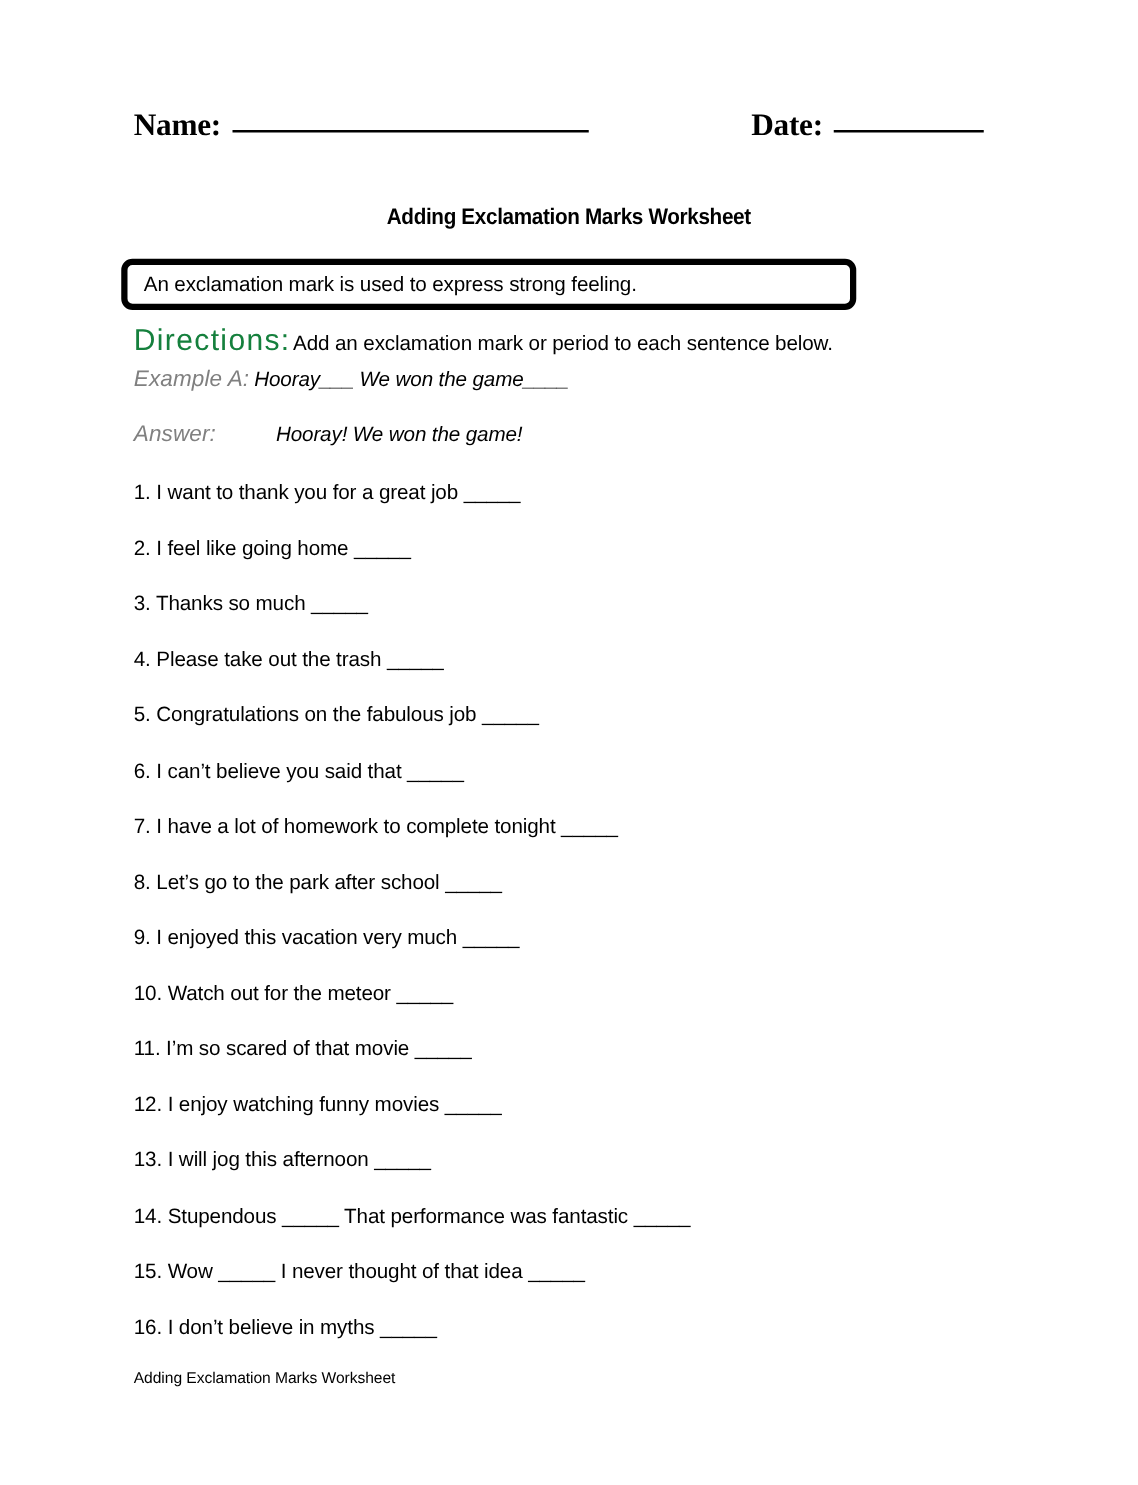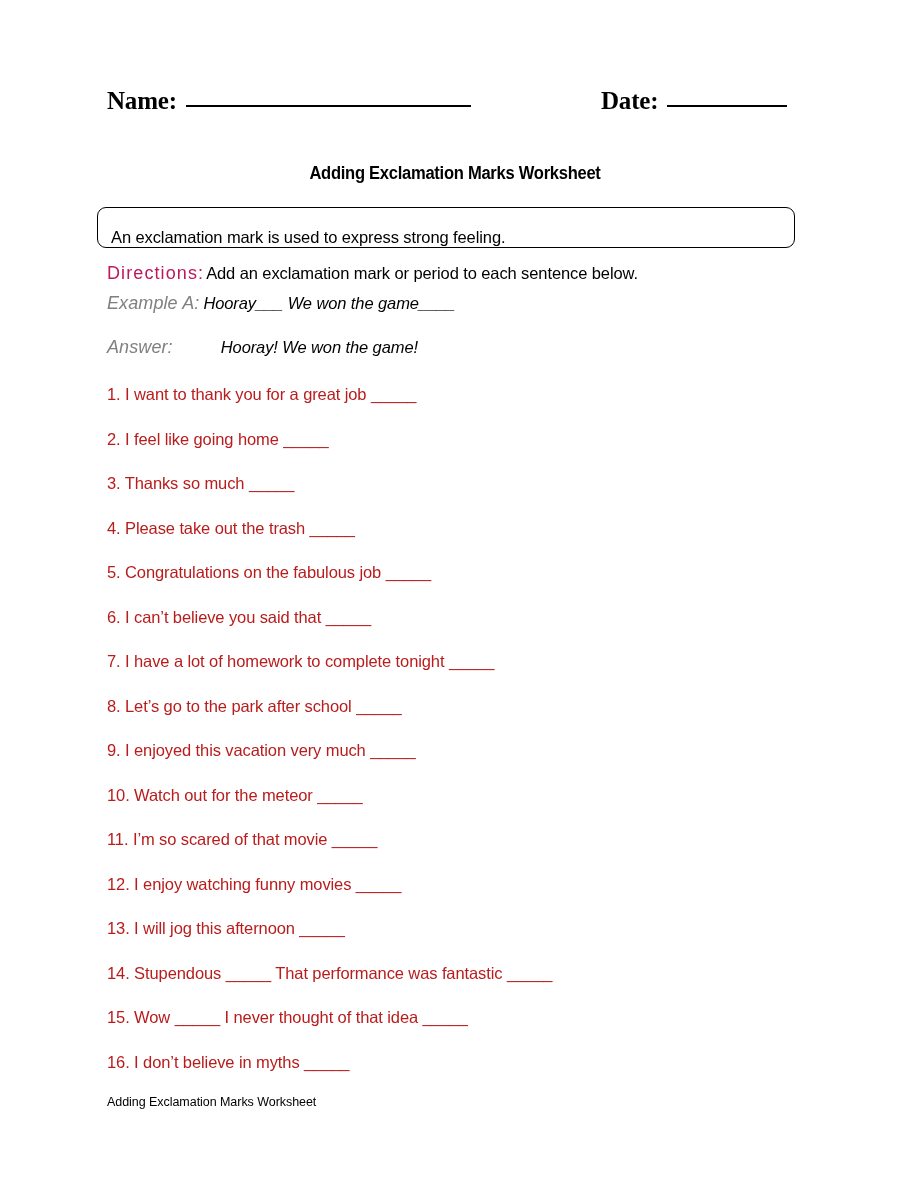--- a/index.html
+++ b/index.html
@@ -77,50 +77,50 @@
     transform: scaleX(0.92);
     transform-origin: center center;
     color: #000;
   }
 
   
   .definition-box {
     position: absolute;
     left: 97px;
     top: 207px;
-    width: 698px;
+    width: 588px;
     height: 41px;
     box-sizing: border-box;
-    border: 1px solid #000000;
+    border: 5px solid #000000;
     border-radius: 9px;
     background: #fff;
     display: flex;
-    align-items: flex-end;
+    align-items: center;
     padding-left: 13px;
   }
   .definition-text {
     font-size: 16.5px;
     line-height: 20px;
     letter-spacing: -0.1px;
     color: #000;
   }
 
   
   .directions-row {
     position: absolute;
     left: 107px;
     top: 262px;
     display: flex;
     align-items: baseline;
     white-space: nowrap;
   }
   .directions-label {
-    font-size: 18px;
-    line-height: 22px;
-    color: #be185d;
+    font-size: 24px;
+    line-height: 22px;
+    color: #15803d;
     letter-spacing: 1.1px;
     font-weight: normal;
   }
   .directions-text {
     font-size: 16.5px;
     line-height: 22px;
     color: #000;
     letter-spacing: -0.1px;
     margin-left: 2px;
   }
@@ -162,21 +162,21 @@
   
   .questions {
     position: absolute;
     left: 107px;
     top: 384px;
     width: 740px;
   }
   .question-item {
     font-size: 16.5px;
     line-height: 21px;
-    color: #b91c1c;
+    color: #000000;
     letter-spacing: -0.1px;
     height: 44.5px;
     white-space: nowrap;
   }
 
   
   .footer {
     position: absolute;
     left: 107px;
     top: 1094px;

